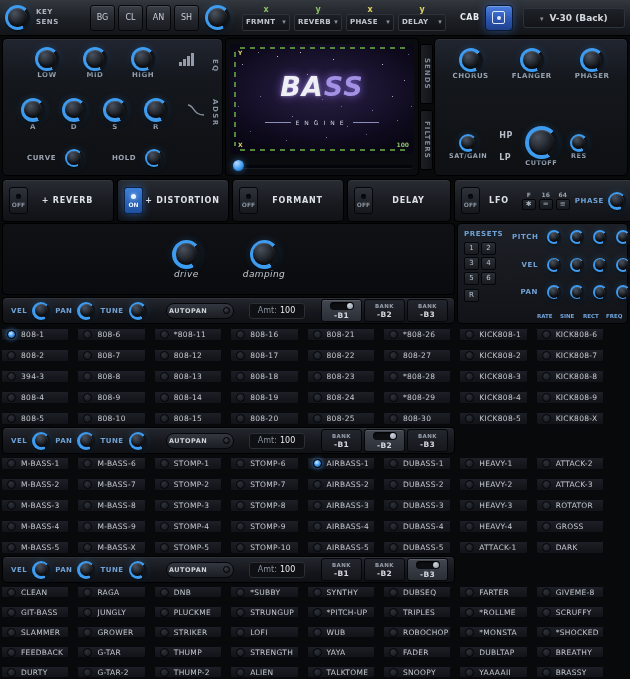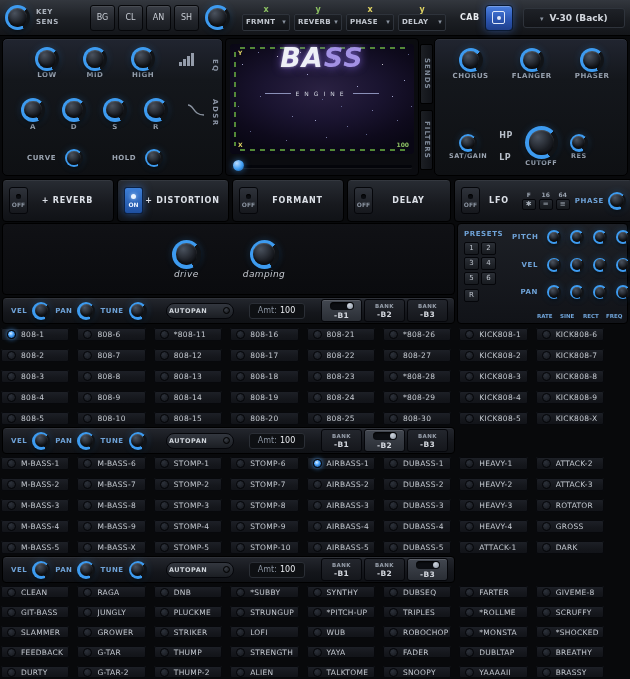--- a/index.html
+++ b/index.html
@@ -77,21 +77,21 @@
     96px 93px #9aa0d0,136px 90px #777fae,162px 52px #cfd4ff,8px 62px #8a90c0,70px 8px #fff,
     111px 62px #777fae,28px 8px #9aa0d0,181px 62px #8a90c0,85px 76px #cfd4ff,178px 10px #777fae;}
   .dash{position:absolute;}
   .dash.top{left:10px;right:8px;top:3px;height:2px;background:repeating-linear-gradient(90deg,#5f9e3d 0 5px,transparent 5px 10px);opacity:.85;}
   .dash.bottom{left:10px;right:8px;bottom:3px;height:2px;background:repeating-linear-gradient(90deg,#5f9e3d 0 5px,transparent 5px 10px);opacity:.85;}
   .dash.left{left:4px;top:8px;bottom:8px;width:2px;background:repeating-linear-gradient(180deg,#5f9e3d 0 5px,transparent 5px 10px);opacity:.85;}
   .axis-label{position:absolute;font-size:6px;font-weight:bold;}
   .axis-label.y{left:8px;top:5px;color:#ded263;}
   .axis-label.x{left:8px;bottom:6px;color:#ded263;}
   .axis-label.max{right:5px;bottom:6px;color:#8cc063;}
-  .logo{position:absolute;inset:0;display:flex;flex-direction:column;align-items:center;justify-content:flex-start;gap:19px;}
+  .logo{position:absolute;inset:0;display:flex;flex-direction:column;align-items:center;justify-content:center;gap:19px;}
   .logo-main{font-size:27px;font-weight:bold;font-style:italic;letter-spacing:1px;color:#eef0f6;line-height:1;
     text-shadow:0 0 10px rgba(130,100,220,.8),0 0 3px rgba(255,255,255,.5);}
   .logo-ss{color:#a391e4;text-shadow:0 0 8px #7a5fd0;}
   .logo-sub{font-size:6px;letter-spacing:5px;color:#d4d8e2;display:flex;align-items:center;gap:5px;}
   .logo-sub::before,.logo-sub::after{content:"";width:26px;height:1px;background:#8a90b8;}
   .xy-slider{position:relative;margin-top:6px;height:12px;cursor:pointer;}
   .xy-slider::before{content:"";position:absolute;left:2px;right:2px;height:3px;top:4.5px;border-radius:2px;background:#04050a;box-shadow:0 1px 0 rgba(255,255,255,.06);}
   .ball{position:absolute;left:3px;top:0;width:11px;height:11px;border-radius:50%;
     background:radial-gradient(circle at 35% 30%,#b8dcff,#3d9bf0 55%,#14457e);box-shadow:0 0 6px rgba(61,155,240,.6);}
 
@@ -620,21 +620,21 @@
       <div class="cell">
         <span class="radio"></span>
         <span class="cell-label">KICK808-2</span>
       </div>
       <div class="cell">
         <span class="radio"></span>
         <span class="cell-label">KICK808-7</span>
       </div>
       <div class="cell">
         <span class="radio"></span>
-        <span class="cell-label">808-3</span>
+        <span class="cell-label">394-3</span>
       </div>
       <div class="cell">
         <span class="radio"></span>
         <span class="cell-label">808-8</span>
       </div>
       <div class="cell">
         <span class="radio"></span>
         <span class="cell-label">808-13</span>
       </div>
       <div class="cell">

